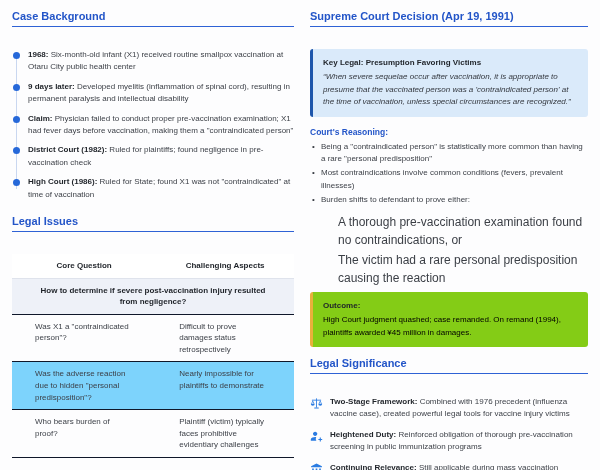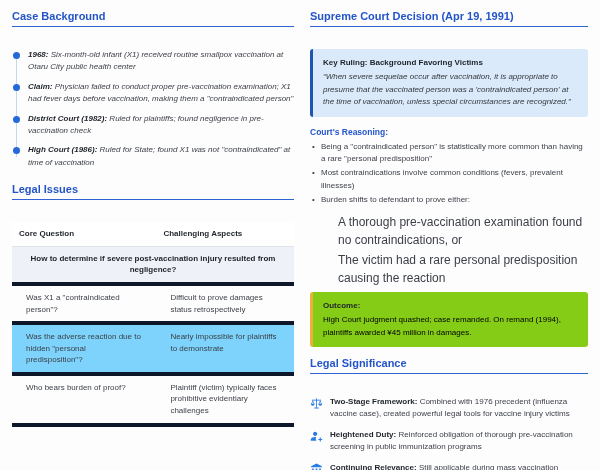--- a/index.html
+++ b/index.html
@@ -13,28 +13,28 @@
   
   .content { display:flex; padding:10px 12px 0 12px; gap:16px; }
   .col-left { width:282px; flex:none; }
   .col-right { flex:1; min-width:0; position:relative; }
 
   .sec-heading { color:#2355c8; font-size:11px; font-weight:bold; padding-bottom:4px; border-bottom:1px solid #2f62d5; margin-bottom:22px; }
 
   
   .timeline { position:relative; margin-bottom:14px; }
   .timeline::before { content:""; position:absolute; left:3.5px; top:7px; bottom:12px; width:1.5px; background:#c9d7f0; }
-  .t-item { position:relative; padding-left:16px; margin-bottom:7px; font-size:8px; line-height:1.55; color:#3b3f46;font-style:italic; }
+  .t-item { position:relative; padding-left:16px; margin-bottom:7px; font-size:8px; line-height:1.55; color:#3b3f46; }
   .t-item::before { content:""; position:absolute; left:0.5px; top:3px; width:7px; height:7px; border-radius:50%; background:#2668d9; }
   .b { font-weight:bold; color:#1f2329; }
 
   
   table { width:100%; border-collapse:collapse; font-size:8px; line-height:1.45; }
-  th { text-align:left; font-weight:bold; color:#1f2329; padding:6px 7px; border-bottom:1px solid #dfe3ec; background:#ffffff;margin-top:44px; }
-  td { padding:6px 14px; vertical-align:top; color:#3b3f46; border-bottom:4px solid #0f172a; }
+  th { text-align:center; font-weight:bold; color:#1f2329; padding:6px 7px; border-bottom:1px solid #dfe3ec; background:#ffffff;margin-top:44px; }
+  td { padding:6px 23px; vertical-align:top; color:#3b3f46; border-bottom:1px solid #0f172a; }
   tr.span-row td { background:#eef1f8; font-weight:bold; color:#1f2329; text-align:center; }
   tr.alt { background:#7dd3fc; }
 
   
   .box { border-radius:3px; padding:8px 10px; font-size:8px; line-height:1.55; margin-bottom:10px; }
   .box .box-title { font-weight:bold; color:#1f2329; margin-bottom:2px; }
   .box-ruling { background:#daeafa; border-left:3px solid #1e56ab; }
   .box-ruling .quote { font-style:italic; color:#33373e; }
   .box-outcome { background:#84cc16; border-left:3px solid #e9b03c; margin-top:4px; }
 
@@ -56,20 +56,23 @@
 
 
   <div class="content">
 
     <div class="col-left">
       <div class="sec-heading">Case Background</div>
 
       <div class="timeline">
         <div class="t-item">
           <span class="b">1968:</span><span> Six-month-old infant (X1) received routine smallpox vaccination at Otaru City public health center</span>
+        </div>
+        <div class="t-item">
+          <span class="b">9 days later:</span><span> Developed myelitis (inflammation of spinal cord), resulting in permanent paralysis and intellectual disability</span>
         </div>
         <div class="t-item">
           <span class="b">Claim:</span><span> Physician failed to conduct proper pre-vaccination examination; X1 had fever days before vaccination, making them a "contraindicated person"</span>
         </div>
         <div class="t-item">
           <span class="b">District Court (1982):</span><span> Ruled for plaintiffs; found negligence in pre-vaccination check</span>
         </div>
         <div class="t-item">
           <span class="b">High Court (1986):</span><span> Ruled for State; found X1 was not "contraindicated" at time of vaccination</span>
         </div>
@@ -101,21 +104,21 @@
             <td>Plaintiff (victim) typically faces prohibitive evidentiary challenges</td>
           </tr>
         </tbody>
       </table>
     </div>
 
     <div class="col-right">
       <div class="sec-heading">Supreme Court Decision (Apr 19, 1991)</div>
 
       <div class="box box-ruling">
-        <div class="box-title">Key Ruling: Background Favoring Victims</div>
+        <div class="box-title">Key Legal: Presumption Favoring Victims</div>
         <div class="quote">“When severe sequelae occur after vaccination, it is appropriate to presume that the vaccinated person was a 'contraindicated person' at the time of vaccination, unless special circumstances are recognized.”</div>
       </div>
 
       <div class="reason-label">Court's Reasoning:</div>
       <ul class="reason">
         <li>Being a "contraindicated person" is statistically more common than having a rare "personal predisposition"</li>
         <li>Most contraindications involve common conditions (fevers, prevalent illnesses)</li>
         <li>Burden shifts to defendant to prove either:</li>
       </ul>
       <div class="sub-point">A thorough pre-vaccination examination found no contraindications, or</div>

